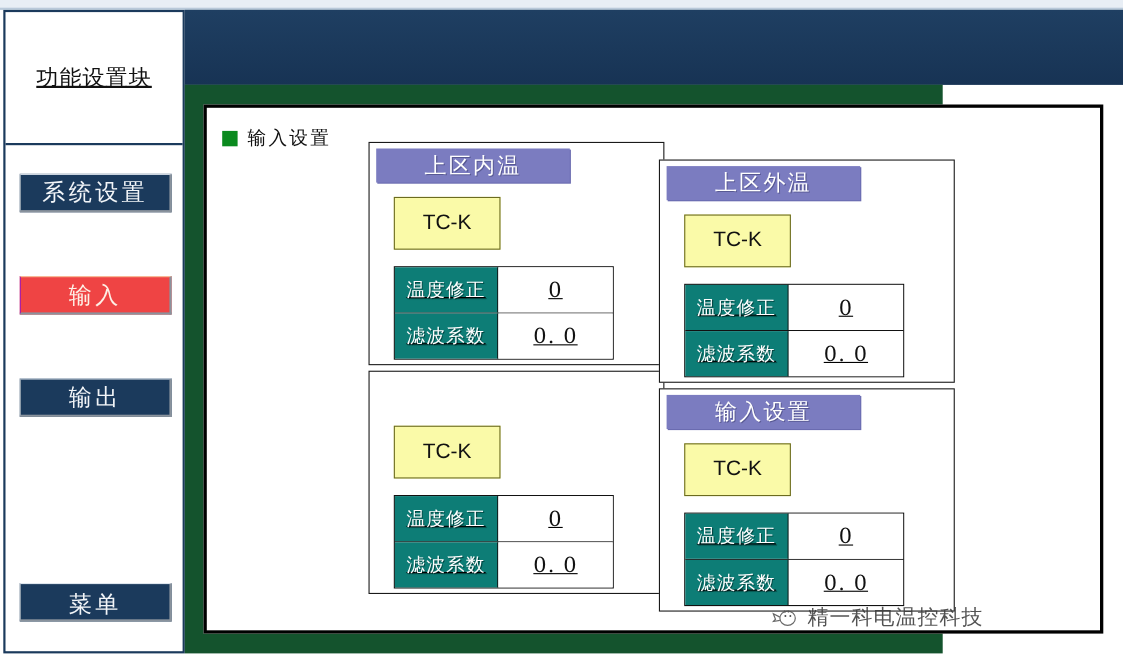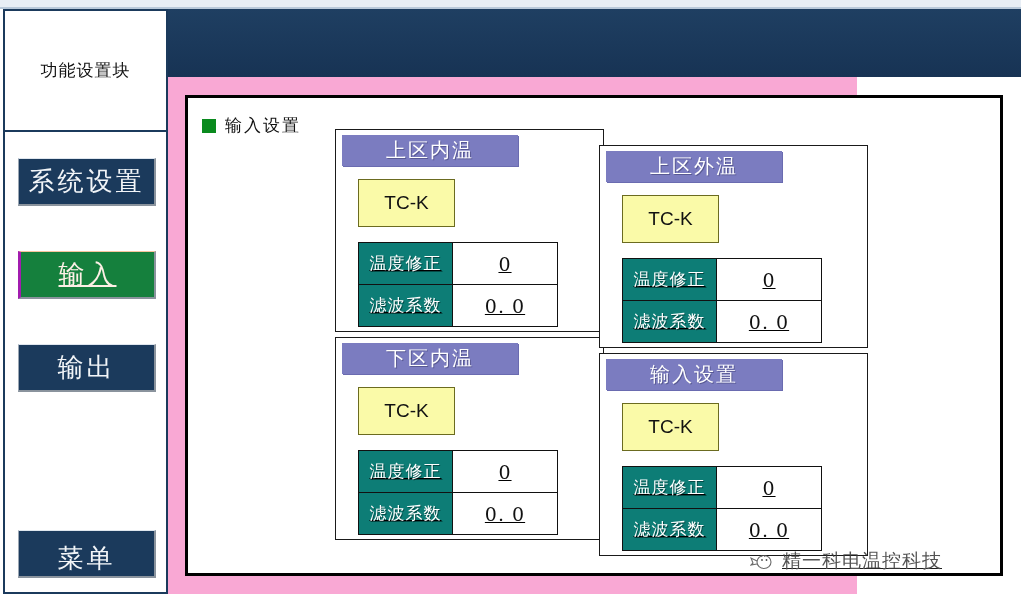--- a/index.html
+++ b/index.html
@@ -62,67 +62,67 @@
     position: absolute;
     left: 0; top: 0;
     width: 161px; height: 121px;
     border-bottom: 2px solid #1b3a5c;
     box-sizing: border-box;
     display: flex;
     align-items: center;
     justify-content: center;
   }
   .sidebar-title-text {
-    font-size: 17px;
+    font-size: 20px;
     color: #111111;
     letter-spacing: 1px;
     font-family: "DejaVu Serif", "Liberation Serif", serif;
+    text-decoration: underline;
   }
 
   .nav-list {
     position: absolute;
     left: 0; top: 123px;
     width: 161px;
     height: 458px;
   }
   .nav-btn {
     position: absolute;
     left: 13px;
     width: 138px;
-    height: 48px;
-    box-sizing: border-box;
-    display: flex;
-    align-items: center;
-    justify-content: center;
-    font-size: 26px;
+    height: 35px;
+    box-sizing: border-box;
+    display: flex;
+    align-items: center;
+    justify-content: center;
+    font-size: 21px;
     letter-spacing: 3px;
     font-family: "DejaVu Serif", "Liberation Serif", serif;
     border-top: 1px solid #dfe6ee;
     border-left: 1px solid #9aa6b3;
     border-right: 2px solid #8a939d;
     border-bottom: 2px solid #8a939d;
   }
   .nav-btn.dark {
     background: #1b3a5c;
     color: #f2f5f8;
   }
   .nav-btn.active {
-    background: #15803d;
+    background: #ef4444;
     color: #fdf0e6;
     border-top: 1px solid #f8c49e;
-    border-left: 3px solid #a21caf;
-    text-decoration: underline;
+    border-left: 1px solid #a21caf;
   }
 
   
   .content-area {
     position: absolute;
     left: 168px; top: 77px;
     width: 689px; height: 517px;
-    background: #f9a8d4;
+    background: #14532d;
   }
   .content-frame {
     position: absolute;
     left: 17px; top: 18px;
     width: 818px; height: 481px;
     border: 3px solid #000000;
     box-sizing: border-box;
     background: #ffffff;
   }
 
@@ -246,27 +246,26 @@
     justify-content: center;
     font-size: 19px;
     color: #111111;
     letter-spacing: 1px;
     font-family: "DejaVu Serif", "Liberation Serif", serif;
   }
 
   
   .watermark {
     position: absolute;
-    left: 562px; top: 450px;
+    left: 514px; top: 450px;
     display: flex;
     align-items: center;
     gap: 6px;
     opacity: 0.88;
     pointer-events: none;
-    text-decoration: underline;
   }
   .watermark-icon {
     width: 26px; height: 18px;
     position: relative;
   }
   .watermark-text {
     font-size: 19px;
     color: #3b3b3b;
     letter-spacing: 1px;
     font-family: "DejaVu Serif", "Liberation Serif", serif;
@@ -337,23 +336,20 @@
                 <div class="param-value">0</div>
               </div>
               <div class="param-row">
                 <div class="param-label">滤波系数</div>
                 <div class="param-value">0. 0</div>
               </div>
             </div>
           </div>
 
           <div class="panel row1">
-            <div class="panel-titlebar">
-              <span class="panel-titlebar-text">下区内温</span>
-            </div>
             <div class="sensor-box">
               <span class="sensor-box-text">TC-K</span>
             </div>
             <div class="param-table">
               <div class="param-row first">
                 <div class="param-label">温度修正</div>
                 <div class="param-value">0</div>
               </div>
               <div class="param-row">
                 <div class="param-label">滤波系数</div>

